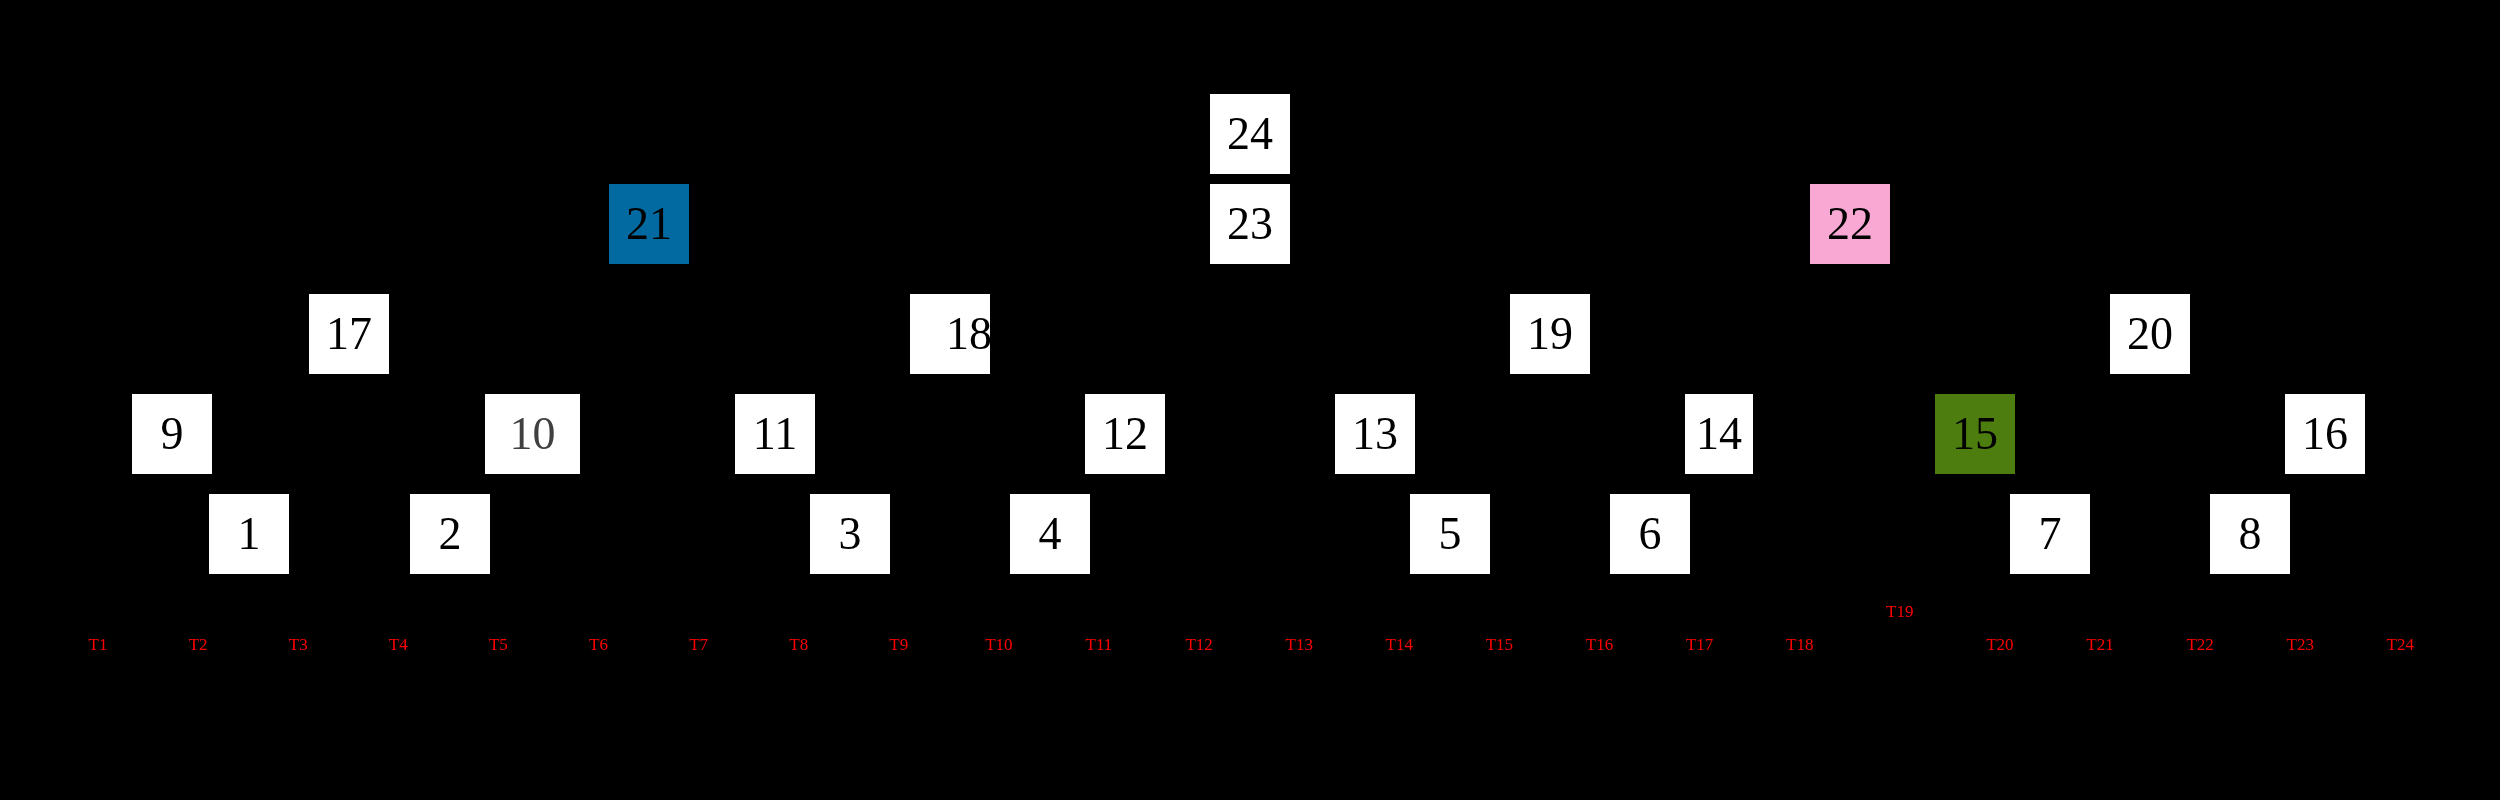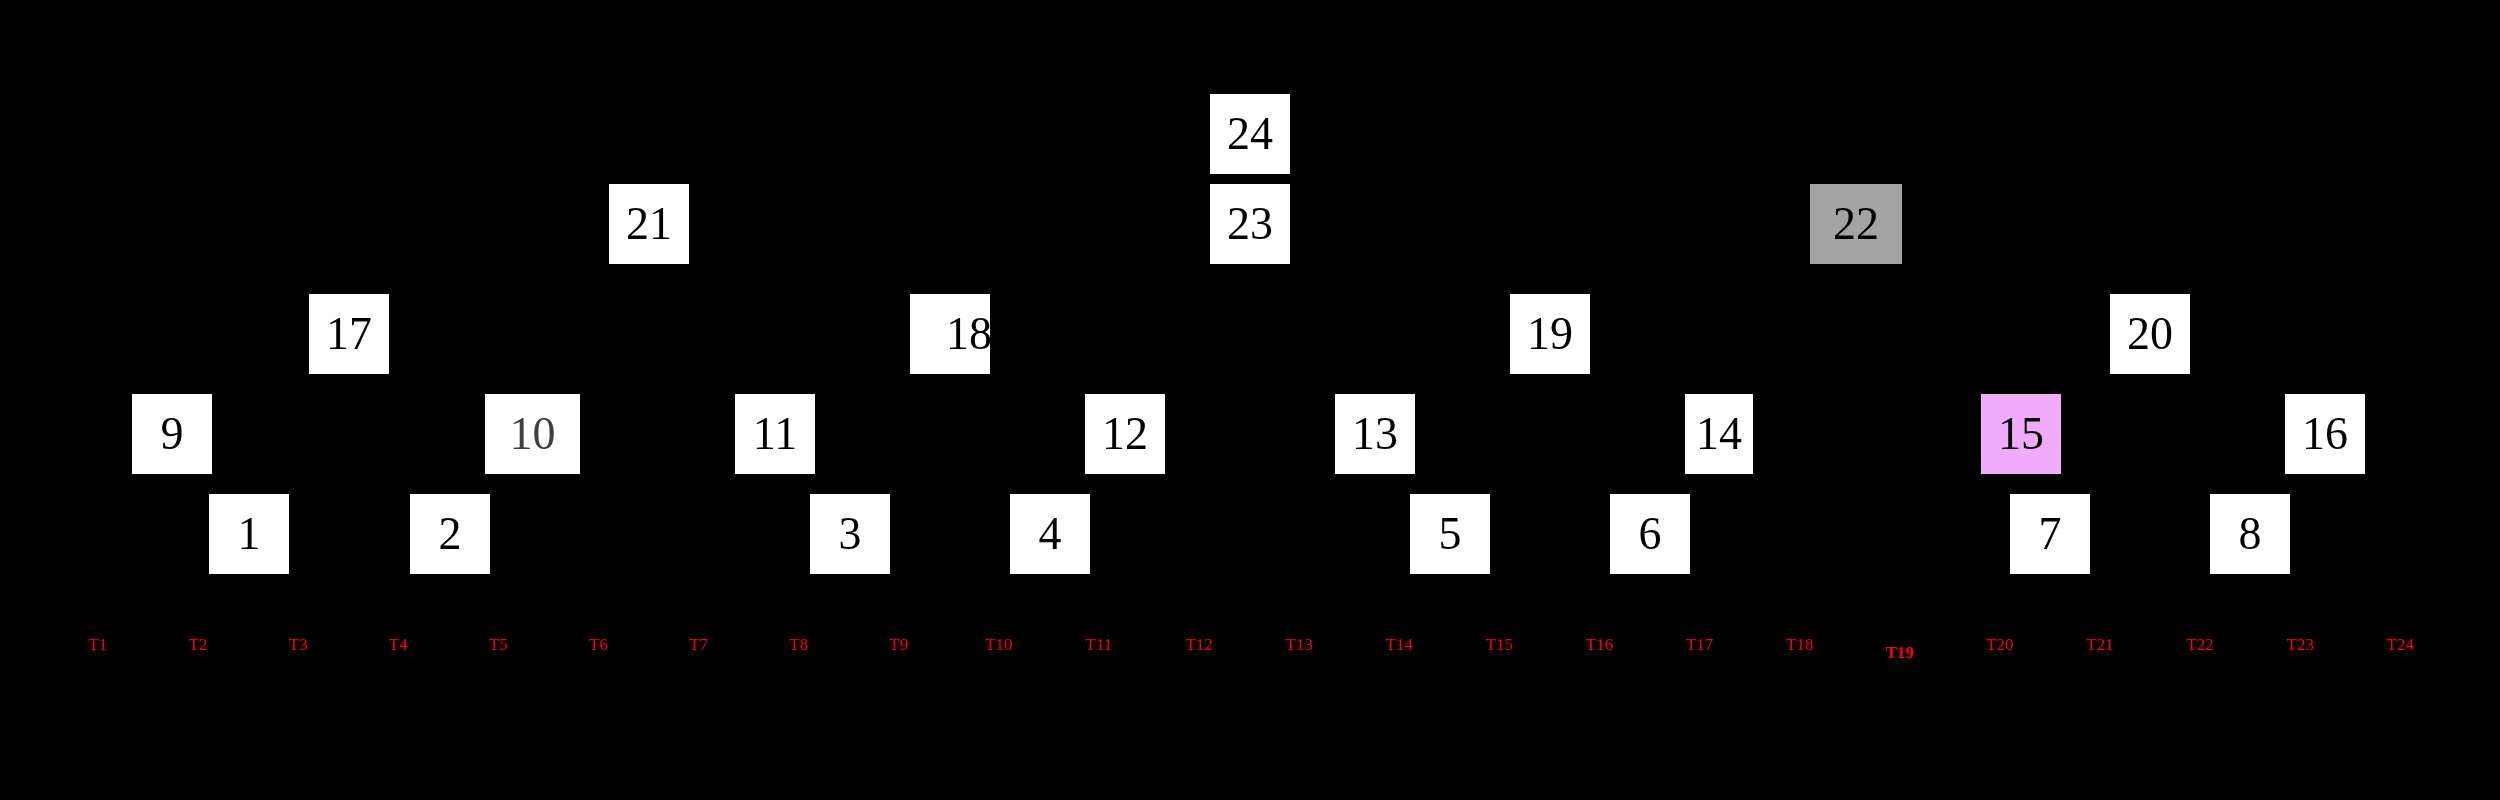--- a/index.html
+++ b/index.html
@@ -59,33 +59,33 @@
   }
 </style>
 </head>
 <body>
 
 <div id="canvas">
 
   <div id="node-layer">
       <div class="node" style="left: 1210px; top: 58px; width: 80px; height: 80px; background: rgb(255, 255, 255); color: rgb(0, 0, 0);">24</div>
       <div class="node" style="left: 1210px; top: 148px; width: 80px; height: 80px; background: rgb(255, 255, 255); color: rgb(0, 0, 0);">23</div>
-      <div class="node" style="left: 609px; top: 148px; width: 80px; height: 80px; background: #ffffff; color: rgb(0, 0, 0);">21</div>
-      <div class="node" style="left: 1810px; top: 148px; width: 92px; height: 80px; background: #a3a3a3; color: rgb(0, 0, 0);">22</div>
+      <div class="node" style="left: 609px; top: 148px; width: 80px; height: 80px; background: #0369a1; color: rgb(0, 0, 0);">21</div>
+      <div class="node" style="left: 1810px; top: 148px; width: 80px; height: 80px; background: #f9a8d4; color: rgb(0, 0, 0);">22</div>
       <div class="node" style="left: 309px; top: 258px; width: 80px; height: 80px; background: rgb(255, 255, 255); color: rgb(0, 0, 0);">17</div>
       <div class="node" style="left: 910px; top: 258px; width: 80px; height: 80px; background: rgb(255, 255, 255); color: rgb(0, 0, 0); padding-left: 38px;">18</div>
       <div class="node" style="left: 1510px; top: 258px; width: 80px; height: 80px; background: rgb(255, 255, 255); color: rgb(0, 0, 0);">19</div>
       <div class="node" style="left: 2110px; top: 258px; width: 80px; height: 80px; background: rgb(255, 255, 255); color: rgb(0, 0, 0);">20</div>
       <div class="node" style="left: 132px; top: 358px; width: 80px; height: 80px; background: rgb(255, 255, 255); color: rgb(0, 0, 0);">9</div>
       <div class="node" style="left: 485px; top: 358px; width: 95px; height: 80px; background: rgb(255, 255, 255); color: #404040;">10</div>
       <div class="node" style="left: 735px; top: 358px; width: 80px; height: 80px; background: rgb(255, 255, 255); color: rgb(0, 0, 0);">11</div>
       <div class="node" style="left: 1085px; top: 358px; width: 80px; height: 80px; background: rgb(255, 255, 255); color: rgb(0, 0, 0);">12</div>
       <div class="node" style="left: 1335px; top: 358px; width: 80px; height: 80px; background: rgb(255, 255, 255); color: rgb(0, 0, 0);">13</div>
       <div class="node" style="left: 1685px; top: 358px; width: 68px; height: 80px; background: rgb(255, 255, 255); color: rgb(0, 0, 0);">14</div>
-      <div class="node" style="left: 1981px; top: 358px; width: 80px; height: 80px; background: #f0abfc; color: rgb(0, 0, 0);">15</div>
+      <div class="node" style="left: 1935px; top: 358px; width: 80px; height: 80px; background: #4d7c0f; color: rgb(0, 0, 0);">15</div>
       <div class="node" style="left: 2285px; top: 358px; width: 80px; height: 80px; background: rgb(255, 255, 255); color: rgb(0, 0, 0);">16</div>
       <div class="node" style="left: 209px; top: 458px; width: 80px; height: 80px; background: rgb(255, 255, 255); color: rgb(0, 0, 0);">1</div>
       <div class="node" style="left: 410px; top: 458px; width: 80px; height: 80px; background: rgb(255, 255, 255); color: rgb(0, 0, 0);">2</div>
       <div class="node" style="left: 810px; top: 458px; width: 80px; height: 80px; background: rgb(255, 255, 255); color: rgb(0, 0, 0);">3</div>
       <div class="node" style="left: 1010px; top: 458px; width: 80px; height: 80px; background: rgb(255, 255, 255); color: rgb(0, 0, 0);">4</div>
       <div class="node" style="left: 1410px; top: 458px; width: 80px; height: 80px; background: rgb(255, 255, 255); color: rgb(0, 0, 0);">5</div>
       <div class="node" style="left: 1610px; top: 458px; width: 80px; height: 80px; background: rgb(255, 255, 255); color: rgb(0, 0, 0);">6</div>
       <div class="node" style="left: 2010px; top: 458px; width: 80px; height: 80px; background: rgb(255, 255, 255); color: rgb(0, 0, 0);">7</div>
       <div class="node" style="left: 2210px; top: 458px; width: 80px; height: 80px; background: rgb(255, 255, 255); color: rgb(0, 0, 0);">8</div>
     </div>
@@ -102,21 +102,21 @@
       <span class="tick-label" style="left: 898.8px; top: 600px; color: rgb(255, 0, 0);">T9</span>
       <span class="tick-label" style="left: 998.9px; top: 600px; color: rgb(255, 0, 0);">T10</span>
       <span class="tick-label" style="left: 1099px; top: 600px; color: rgb(255, 0, 0);">T11</span>
       <span class="tick-label" style="left: 1199.1px; top: 600px; color: rgb(255, 0, 0);">T12</span>
       <span class="tick-label" style="left: 1299.2px; top: 600px; color: rgb(255, 0, 0);">T13</span>
       <span class="tick-label" style="left: 1399.3px; top: 600px; color: rgb(255, 0, 0);">T14</span>
       <span class="tick-label" style="left: 1499.4px; top: 600px; color: rgb(255, 0, 0);">T15</span>
       <span class="tick-label" style="left: 1599.5px; top: 600px; color: rgb(255, 0, 0);">T16</span>
       <span class="tick-label" style="left: 1699.6px; top: 600px; color: rgb(255, 0, 0);">T17</span>
       <span class="tick-label" style="left: 1799.7px; top: 600px; color: rgb(255, 0, 0);">T18</span>
-      <span class="tick-label" style="left: 1899.8px; top: 608px; color: rgb(255, 0, 0); font-weight: bold;">T19</span>
+      <span class="tick-label" style="left: 1899.8px; top: 567px; color: rgb(255, 0, 0);">T19</span>
       <span class="tick-label" style="left: 1999.9px; top: 600px; color: rgb(255, 0, 0);">T20</span>
       <span class="tick-label" style="left: 2100px; top: 600px; color: rgb(255, 0, 0);">T21</span>
       <span class="tick-label" style="left: 2200.1px; top: 600px; color: rgb(255, 0, 0);">T22</span>
       <span class="tick-label" style="left: 2300.2px; top: 600px; color: rgb(255, 0, 0);">T23</span>
       <span class="tick-label" style="left: 2400.3px; top: 600px; color: rgb(255, 0, 0);">T24</span>
     </div>
 
 </div>
 
 </body></html>

